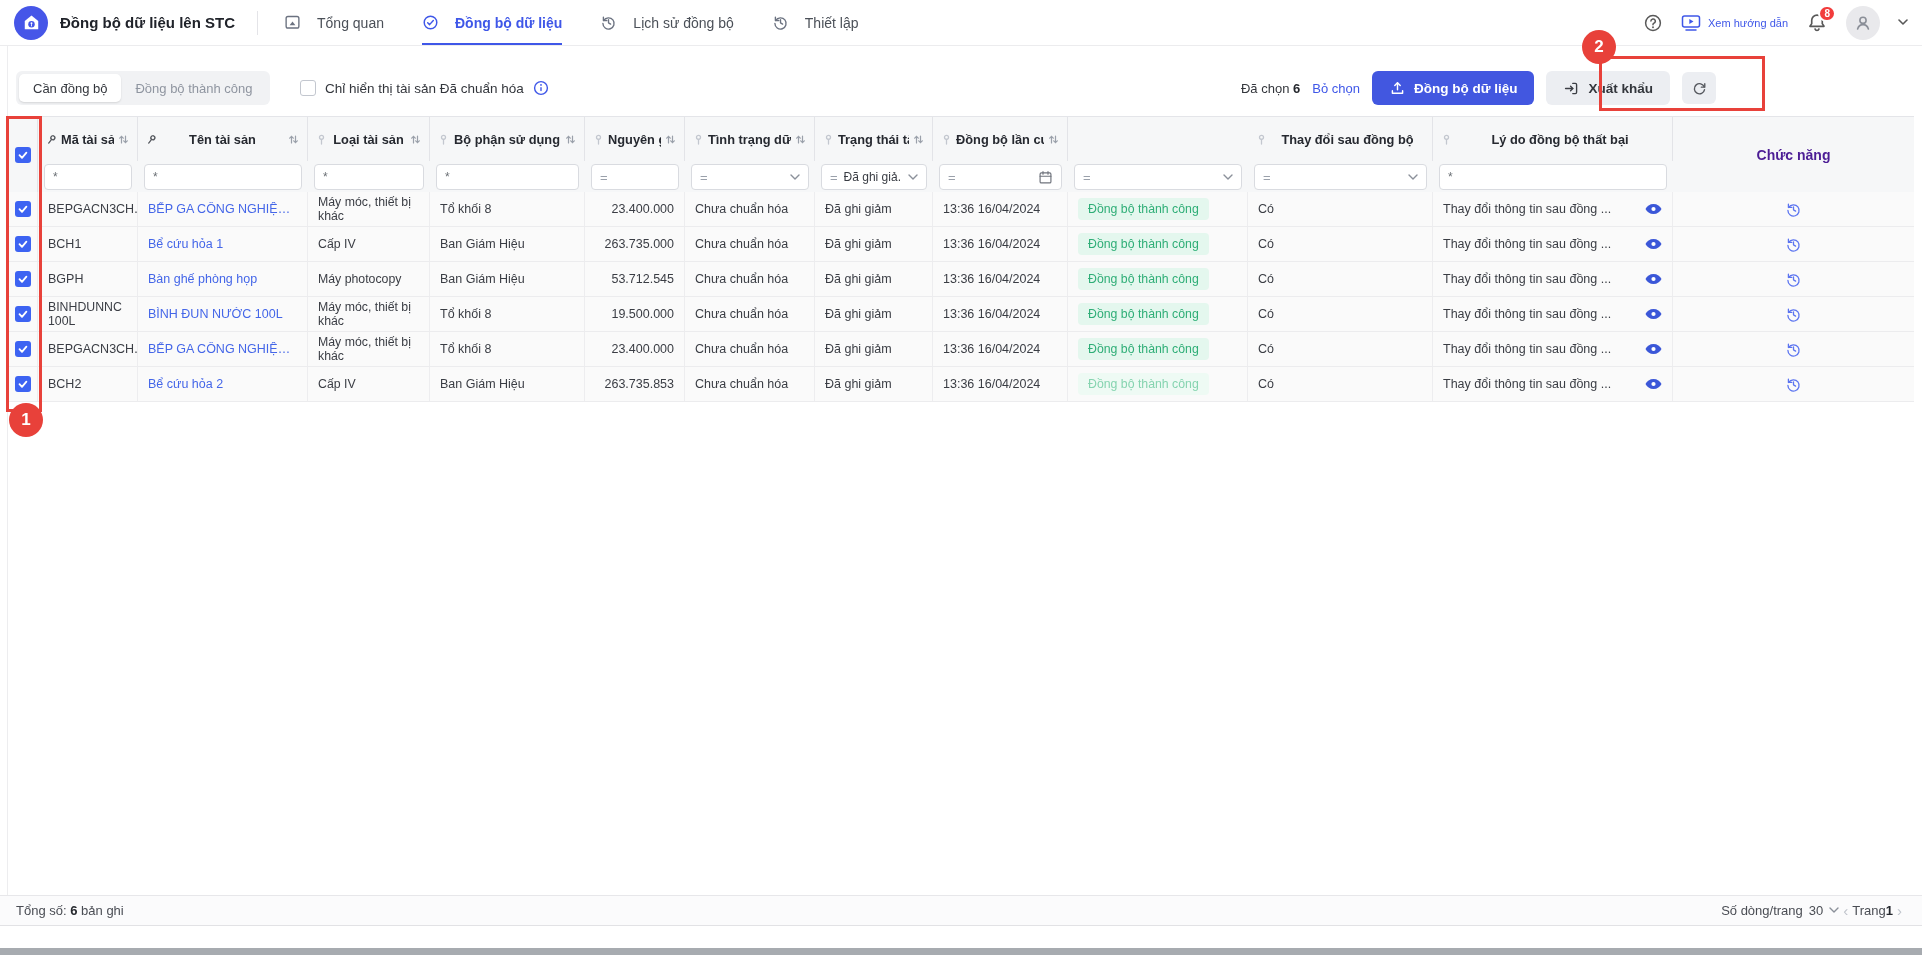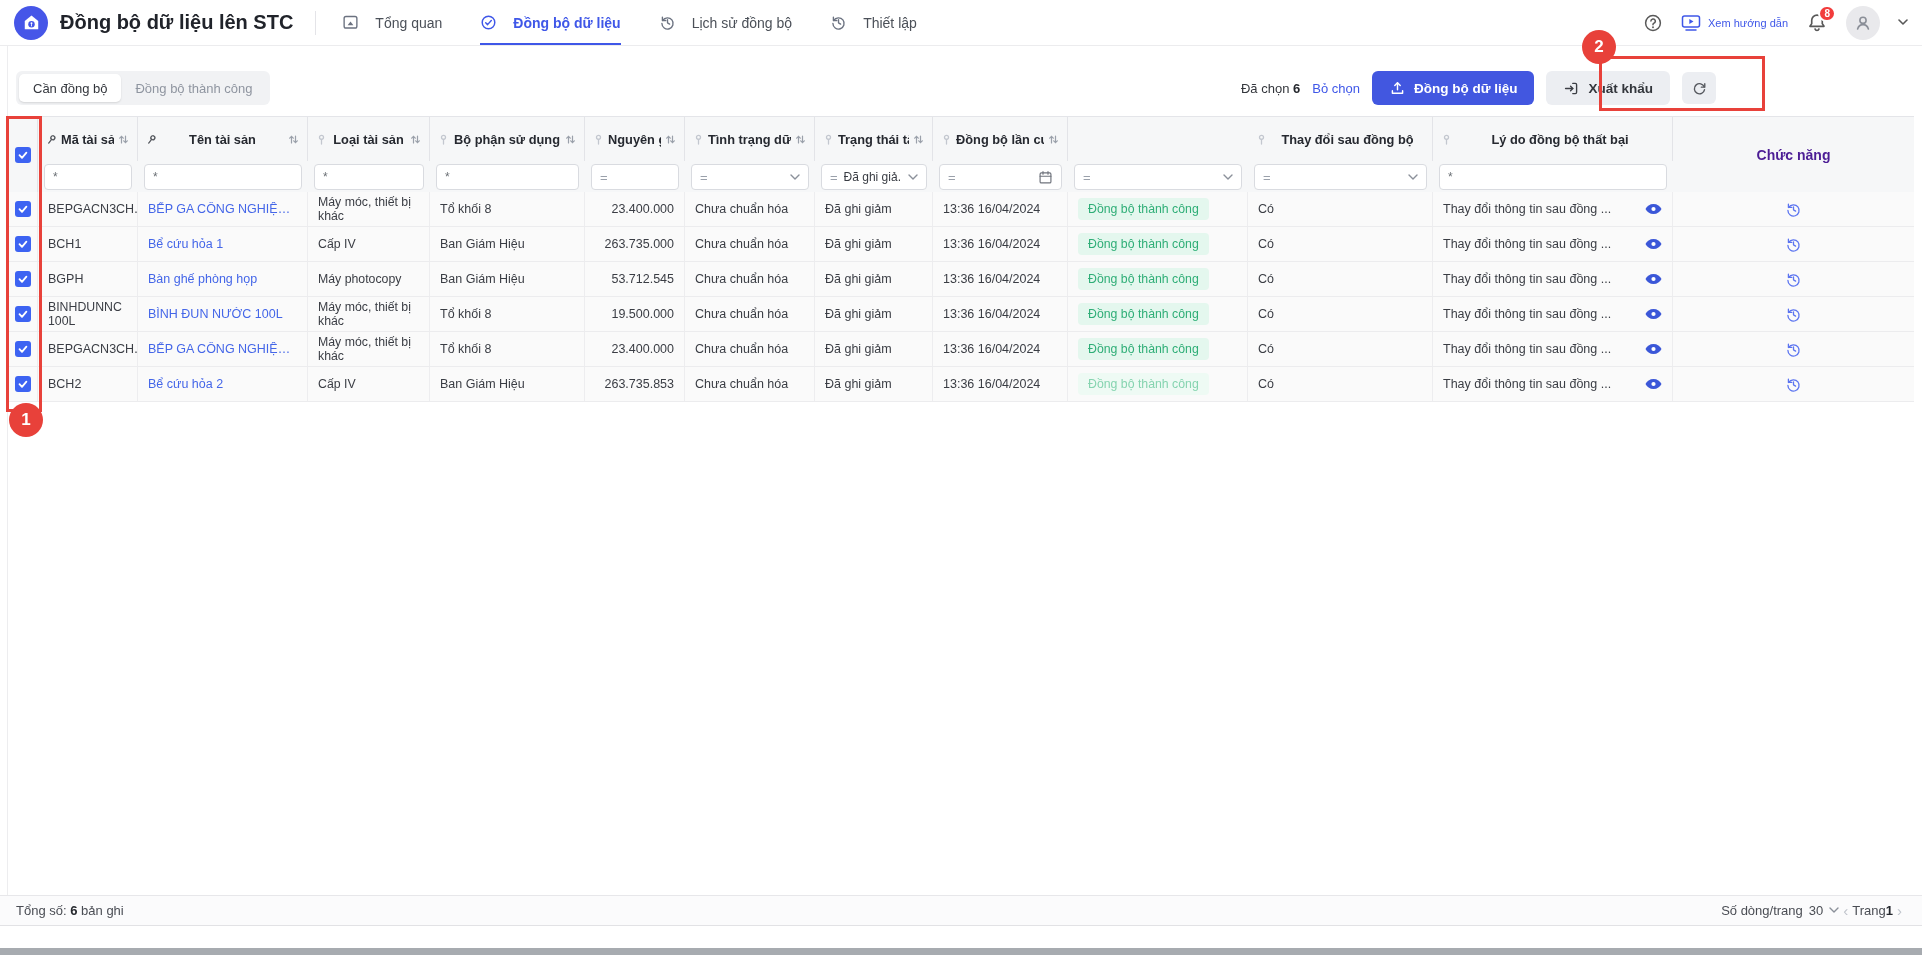--- a/index.html
+++ b/index.html
@@ -7,21 +7,21 @@
     font-family:"Liberation Sans","DejaVu Sans",sans-serif; color:#33363c; }
   :root { --cols: 30px 100px 170px 122px 155px 100px 130px 118px 135px 180px 185px 240px 241px;
           --blue:#3f57e8; --link:#4466e8; --red:#e8413a; }
   svg { display:block; }
 
   
   .hdr { position:absolute; top:0; left:0; width:1922px; height:46px; background:#fff;
     border-bottom:1px solid #ececee; display:flex; align-items:center; padding:0 14px; z-index:3; }
   .logo { width:34px; height:34px; border-radius:50%; background:#4656e8; display:flex;
     align-items:center; justify-content:center; flex:0 0 auto; }
-  .hdr-title { font-size:20px; font-weight:bold; color:#20232a; margin-left:12px; white-space:nowrap; }
+  .hdr-title { font-size:15px; font-weight:bold; color:#20232a; margin-left:12px; white-space:nowrap; }
   .hdr-div { width:1px; height:24px; background:#e4e4e8; margin:0 26px 0 22px; }
   .tabs { display:flex; align-items:center; gap:38px; height:100%; }
   .tab { display:flex; align-items:center; gap:16px; height:100%; font-size:14px; color:#4b5058;
     cursor:pointer; border-bottom:2px solid transparent; padding-top:2px; }
   .tab.active { color:var(--blue); font-weight:bold; border-bottom-color:var(--blue); }
   .hdr-right { margin-left:auto; display:flex; align-items:center; gap:18px; }
   .guide { display:flex; align-items:center; gap:7px; color:var(--blue); font-size:11px; cursor:pointer; }
   .bell { position:relative; }
   .bell-badge { position:absolute; top:-7px; right:-8px; min-width:17px; height:17px; padding:0 4px;
     background:#f23c3c; border:2px solid #fff; border-radius:9px; color:#fff; font-size:10px;
@@ -205,20 +205,31 @@
         </svg>
     </span>
   </div>
 </div>
 
 <div class="toolbar">
   <div class="seg">
     <div class="seg-btn active">Cần đồng bộ</div>
     <div class="seg-btn">Đồng bộ thành công</div>
   </div>
+  <div class="tb-check">
+    <span class="cb-empty"></span>
+    <span class="tb-check-label">Chỉ hiển thị tài sản Đã chuẩn hóa</span>
+    <span>
+      <svg width="16" height="16" viewBox="0 0 16 16">
+          <circle cx="8" cy="8" r="6.4" fill="none" stroke="#3f57e8" stroke-width="1.4"></circle>
+          <rect x="7.3" y="7" width="1.4" height="4.2" rx="0.7" fill="#3f57e8"></rect>
+          <circle cx="8" cy="4.9" r="0.9" fill="#3f57e8"></circle>
+        </svg>
+    </span>
+  </div>
   <div class="tb-right">
     <span class="sel-txt"><span>Đã chọn</span>&nbsp;<b>6</b></span>
     <span class="clear-link">Bỏ chọn</span>
     <div class="btn btn-primary">
       <span>
         <svg width="17" height="17" viewBox="0 0 20 20" fill="none" stroke="#fff" stroke-width="1.7" stroke-linecap="round" stroke-linejoin="round">
             <path d="M4 12.5v3h12v-3"></path>
             <path d="M10 11.5v-8"></path>
             <path d="M6.8 6.5 10 3.3l3.2 3.2"></path>
           </svg>

